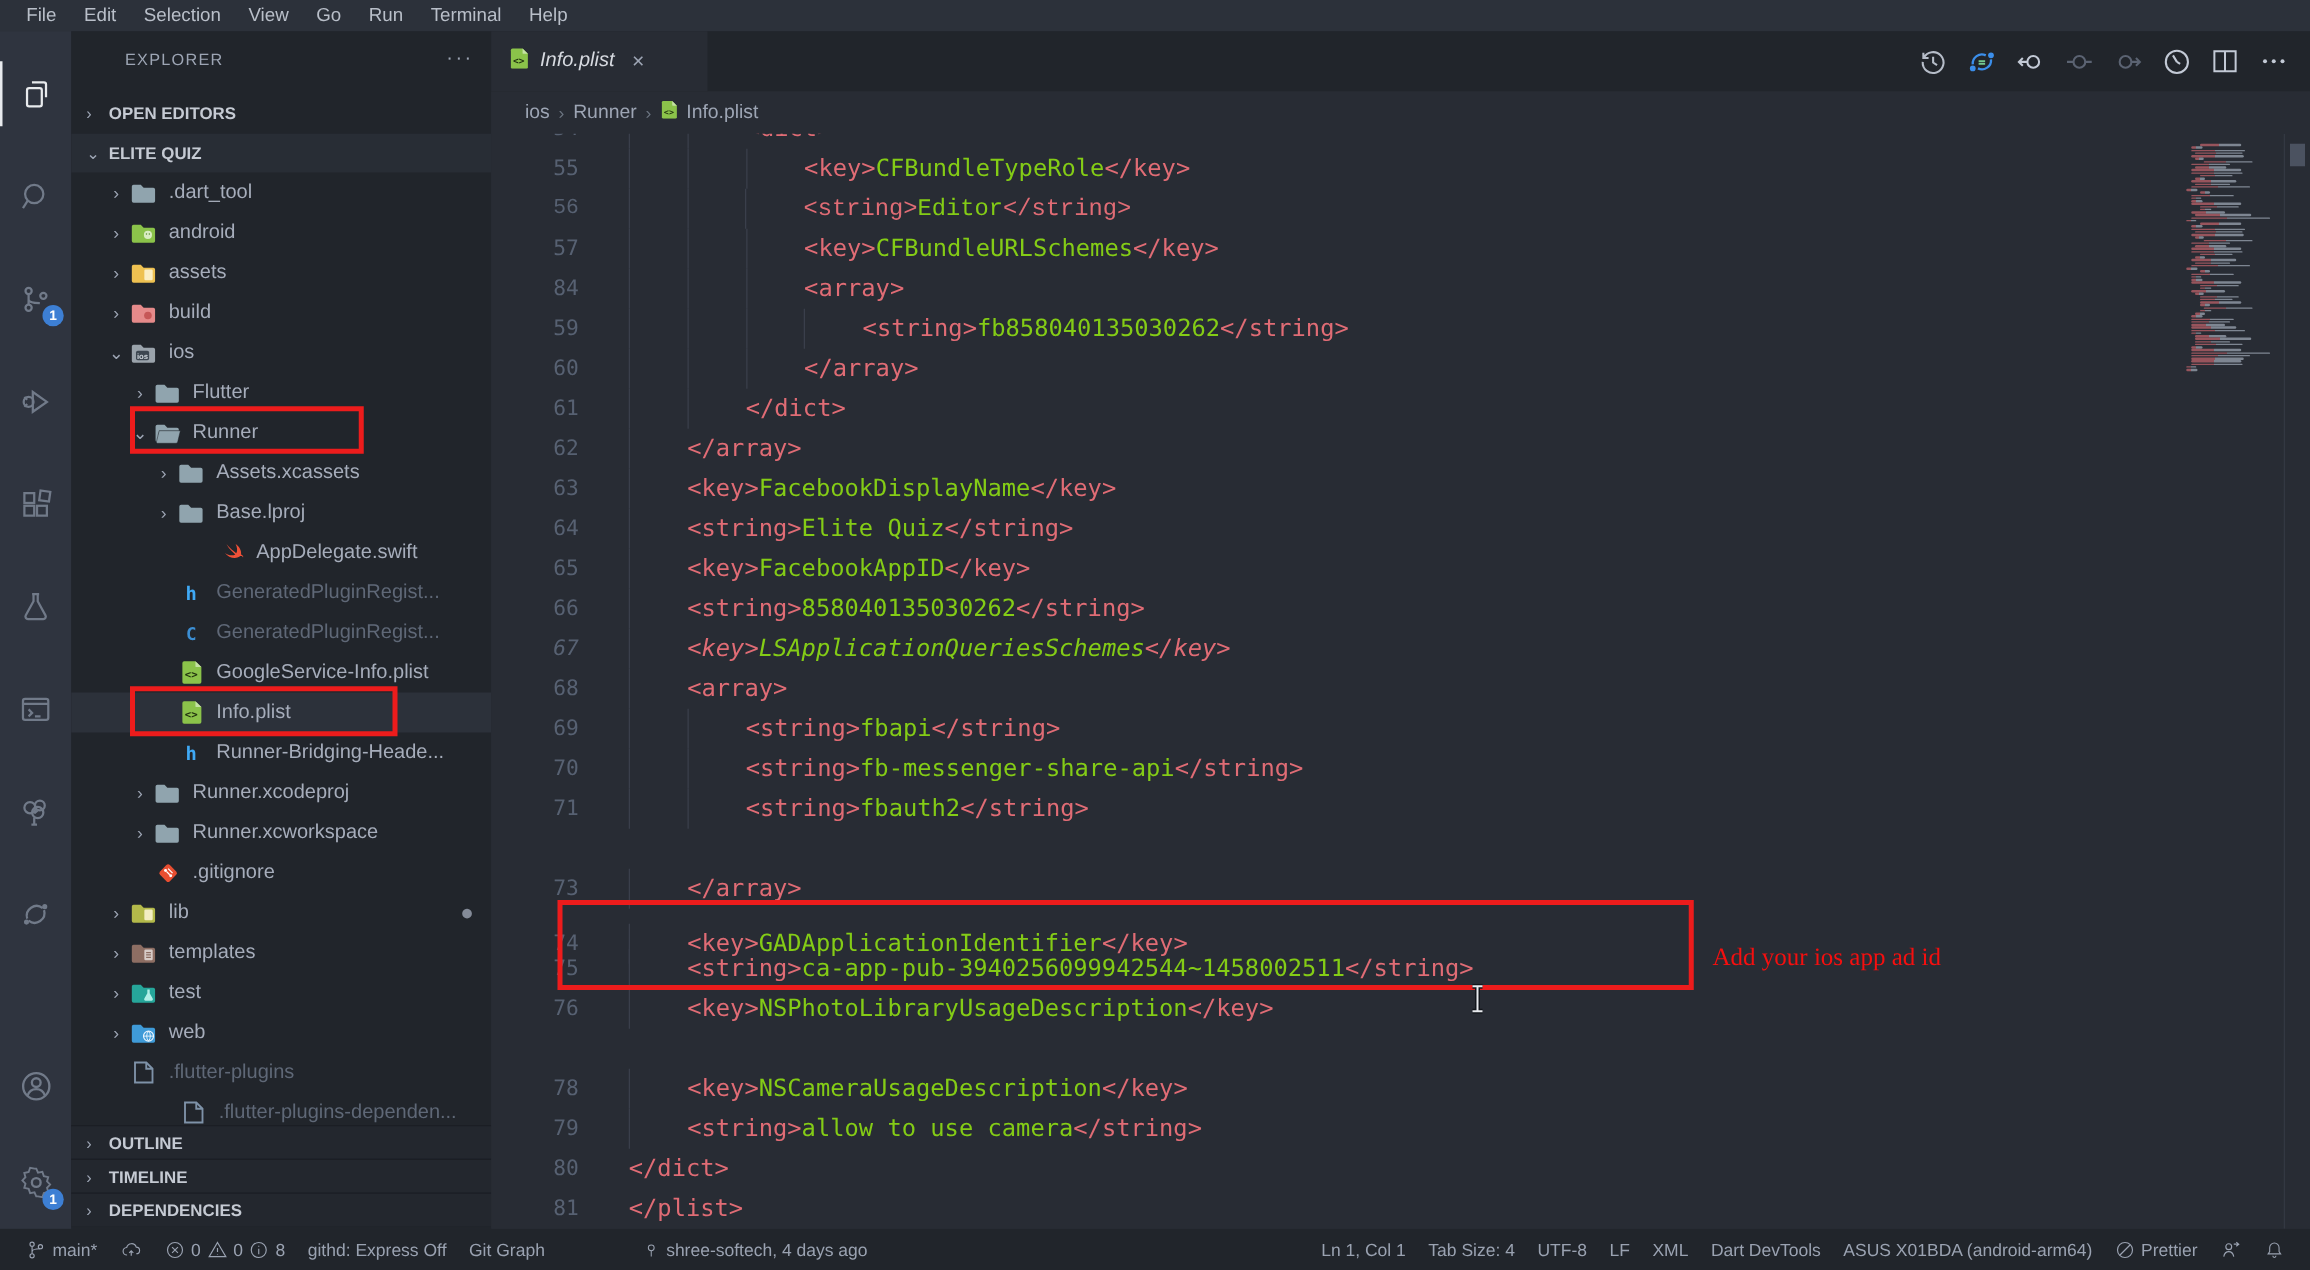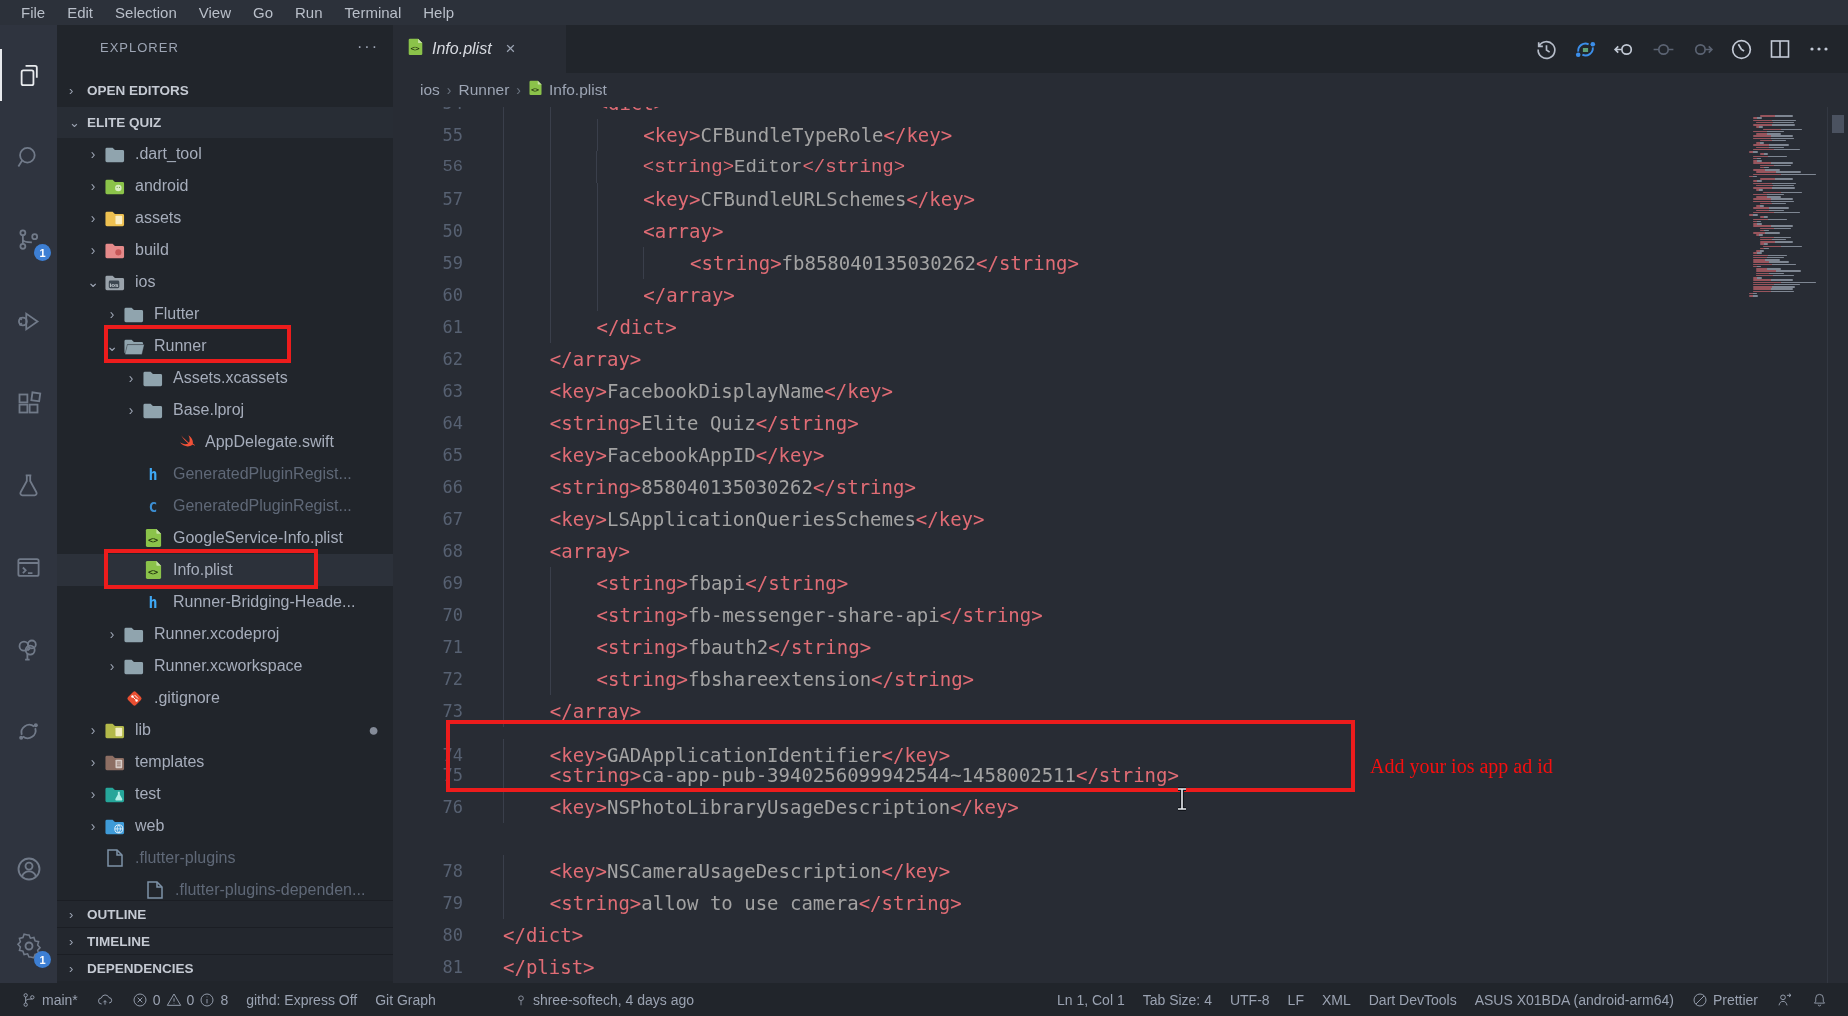--- a/index.html
+++ b/index.html
@@ -61,21 +61,21 @@
   .breadcrumb .bsep { color:#6b7480; font-size:14px; }
   .bc-item { cursor:pointer; display:flex; align-items:center; gap:6px; }
 
   .codearea { position:absolute; top:82px; left:0; right:0; bottom:0; overflow:hidden; }
   .codeline { position:absolute; left:0; height:32px; line-height:32px;
     font-family:"DejaVu Sans Mono", monospace; font-size:19px; white-space:pre; }
   .codeline .num { position:absolute; left:0; width:70px; text-align:right;
     color:#576172; font-size:17px; }
   .codeline .ctext { position:absolute; left:110px; }
   .tok-tag { color:#e06c75; }
-  .tok-txt { color:#a3a3a3; }
+  .tok-txt { color:#84cc16; }
   .ind { display:inline-block; border-left:1px solid #3a3f4b; }
 
   .redbox { position:absolute; border:4px solid #ed1c1c; pointer-events:none; }
   .annotation { position:absolute; color:#f50f0f; font-size:20px;
     font-family:"Liberation Serif", serif; }
 
   .minimap { position:absolute; top:0; bottom:0; cursor:pointer; }
   .mm-line { position:absolute; height:1.6px; border-radius:1px; }
   .mm-divider { position:absolute; top:0; bottom:0; width:1px; background:#333842; }
   .scroll-thumb { position:absolute; background:#4b5260; cursor:pointer; }
@@ -540,35 +540,34 @@
                 <text x="9.5" y="15.5" font-size="9" text-anchor="middle" fill="#22320f" font-family="monospace" font-weight="bold">&lt;&gt;</text>
               </svg></span>
             <span>Info.plist</span>
           </span>
         </div>
       <div class="codearea" id="codearea">
           <div class="codeline" style="top: -20px; width: 100%;"><span class="num">54</span><span class="ctext"><span class="ind">    </span><span class="ind">    </span><span class="tok-tag">&lt;dict&gt;</span></span></div>
           <div class="codeline" style="top: 12px; width: 100%;"><span class="num">55</span><span class="ctext"><span class="ind">    </span><span class="ind">    </span><span class="ind">    </span><span class="tok-tag">&lt;key&gt;</span><span class="tok-txt">CFBundleTypeRole</span><span class="tok-tag">&lt;/key&gt;</span></span></div>
           <div class="codeline" style="top: 44px; width: 100%; font-family: Liberation Mono, monospace;"><span class="num">56</span><span class="ctext"><span class="ind">    </span><span class="ind">    </span><span class="ind">    </span><span class="tok-tag">&lt;string&gt;</span><span class="tok-txt">Editor</span><span class="tok-tag">&lt;/string&gt;</span></span></div>
           <div class="codeline" style="top: 76px; width: 100%;"><span class="num">57</span><span class="ctext"><span class="ind">    </span><span class="ind">    </span><span class="ind">    </span><span class="tok-tag">&lt;key&gt;</span><span class="tok-txt">CFBundleURLSchemes</span><span class="tok-tag">&lt;/key&gt;</span></span></div>
-          <div class="codeline" style="top: 108px; width: 100%;"><span class="num">50</span><span class="ctext"><span class="ind">    </span><span class="ind">    </span><span class="ind">    </span><span class="tok-tag">&lt;array&gt;</span></span></div>
+          <div class="codeline" style="top: 108px; width: 100%;"><span class="num">84</span><span class="ctext"><span class="ind">    </span><span class="ind">    </span><span class="ind">    </span><span class="tok-tag">&lt;array&gt;</span></span></div>
           <div class="codeline" style="top: 140px; width: 100%;"><span class="num">59</span><span class="ctext"><span class="ind">    </span><span class="ind">    </span><span class="ind">    </span><span class="ind">    </span><span class="tok-tag">&lt;string&gt;</span><span class="tok-txt">fb858040135030262</span><span class="tok-tag">&lt;/string&gt;</span></span></div>
           <div class="codeline" style="top: 172px; width: 100%;"><span class="num">60</span><span class="ctext"><span class="ind">    </span><span class="ind">    </span><span class="ind">    </span><span class="tok-tag">&lt;/array&gt;</span></span></div>
           <div class="codeline" style="top: 204px; width: 100%;"><span class="num">61</span><span class="ctext"><span class="ind">    </span><span class="ind">    </span><span class="tok-tag">&lt;/dict&gt;</span></span></div>
           <div class="codeline" style="top: 236px; width: 100%;"><span class="num">62</span><span class="ctext"><span class="ind">    </span><span class="tok-tag">&lt;/array&gt;</span></span></div>
           <div class="codeline" style="top: 268px; width: 100%;"><span class="num">63</span><span class="ctext"><span class="ind">    </span><span class="tok-tag">&lt;key&gt;</span><span class="tok-txt">FacebookDisplayName</span><span class="tok-tag">&lt;/key&gt;</span></span></div>
           <div class="codeline" style="top: 300px; width: 100%;"><span class="num">64</span><span class="ctext"><span class="ind">    </span><span class="tok-tag">&lt;string&gt;</span><span class="tok-txt">Elite Quiz</span><span class="tok-tag">&lt;/string&gt;</span></span></div>
           <div class="codeline" style="top: 332px; width: 100%;"><span class="num">65</span><span class="ctext"><span class="ind">    </span><span class="tok-tag">&lt;key&gt;</span><span class="tok-txt">FacebookAppID</span><span class="tok-tag">&lt;/key&gt;</span></span></div>
           <div class="codeline" style="top: 364px; width: 100%;"><span class="num">66</span><span class="ctext"><span class="ind">    </span><span class="tok-tag">&lt;string&gt;</span><span class="tok-txt">858040135030262</span><span class="tok-tag">&lt;/string&gt;</span></span></div>
-          <div class="codeline" style="top: 396px; width: 100%;"><span class="num">67</span><span class="ctext"><span class="ind">    </span><span class="tok-tag">&lt;key&gt;</span><span class="tok-txt">LSApplicationQueriesSchemes</span><span class="tok-tag">&lt;/key&gt;</span></span></div>
+          <div class="codeline" style="top: 396px; width: 100%; font-style: italic;"><span class="num">67</span><span class="ctext"><span class="ind">    </span><span class="tok-tag">&lt;key&gt;</span><span class="tok-txt">LSApplicationQueriesSchemes</span><span class="tok-tag">&lt;/key&gt;</span></span></div>
           <div class="codeline" style="top: 428px; width: 100%;"><span class="num">68</span><span class="ctext"><span class="ind">    </span><span class="tok-tag">&lt;array&gt;</span></span></div>
           <div class="codeline" style="top: 460px; width: 100%;"><span class="num">69</span><span class="ctext"><span class="ind">    </span><span class="ind">    </span><span class="tok-tag">&lt;string&gt;</span><span class="tok-txt">fbapi</span><span class="tok-tag">&lt;/string&gt;</span></span></div>
           <div class="codeline" style="top: 492px; width: 100%;"><span class="num">70</span><span class="ctext"><span class="ind">    </span><span class="ind">    </span><span class="tok-tag">&lt;string&gt;</span><span class="tok-txt">fb-messenger-share-api</span><span class="tok-tag">&lt;/string&gt;</span></span></div>
           <div class="codeline" style="top: 524px; width: 100%;"><span class="num">71</span><span class="ctext"><span class="ind">    </span><span class="ind">    </span><span class="tok-tag">&lt;string&gt;</span><span class="tok-txt">fbauth2</span><span class="tok-tag">&lt;/string&gt;</span></span></div>
-          <div class="codeline" style="top: 556px; width: 100%;"><span class="num">72</span><span class="ctext"><span class="ind">    </span><span class="ind">    </span><span class="tok-tag">&lt;string&gt;</span><span class="tok-txt">fbshareextension</span><span class="tok-tag">&lt;/string&gt;</span></span></div>
           <div class="codeline" style="top: 588px; width: 100%;"><span class="num">73</span><span class="ctext"><span class="ind">    </span><span class="tok-tag">&lt;/array&gt;</span></span></div>
           <div class="codeline" style="top: 620px; width: 100%; margin-top: 12px;"><span class="num">74</span><span class="ctext"><span class="ind">    </span><span class="tok-tag">&lt;key&gt;</span><span class="tok-txt">GADApplicationIdentifier</span><span class="tok-tag">&lt;/key&gt;</span></span></div>
           <div class="codeline" style="top: 652px; width: 100%;"><span class="num">75</span><span class="ctext"><span class="ind">    </span><span class="tok-tag">&lt;string&gt;</span><span class="tok-txt">ca-app-pub-3940256099942544~1458002511</span><span class="tok-tag">&lt;/string&gt;</span></span></div>
           <div class="codeline" style="top: 684px; width: 100%;"><span class="num">76</span><span class="ctext"><span class="ind">    </span><span class="tok-tag">&lt;key&gt;</span><span class="tok-txt">NSPhotoLibraryUsageDescription</span><span class="tok-tag">&lt;/key&gt;</span></span></div>
           <div class="codeline" style="top: 748px; width: 100%;"><span class="num">78</span><span class="ctext"><span class="ind">    </span><span class="tok-tag">&lt;key&gt;</span><span class="tok-txt">NSCameraUsageDescription</span><span class="tok-tag">&lt;/key&gt;</span></span></div>
           <div class="codeline" style="top: 780px; width: 100%;"><span class="num">79</span><span class="ctext"><span class="ind">    </span><span class="tok-tag">&lt;string&gt;</span><span class="tok-txt">allow to use camera</span><span class="tok-tag">&lt;/string&gt;</span></span></div>
           <div class="codeline" style="top: 812px; width: 100%;"><span class="num">80</span><span class="ctext"><span class="tok-tag">&lt;/dict&gt;</span></span></div>
           <div class="codeline" style="top: 844px; width: 100%;"><span class="num">81</span><span class="ctext"><span class="tok-tag">&lt;/plist&gt;</span></span></div>
           <div class="redbox" style="left: 53px; top: 613px; width: 909px; height: 72px;"></div>
           <div class="annotation" style="left: 977px; top: 648px;">Add your ios app ad id</div>

